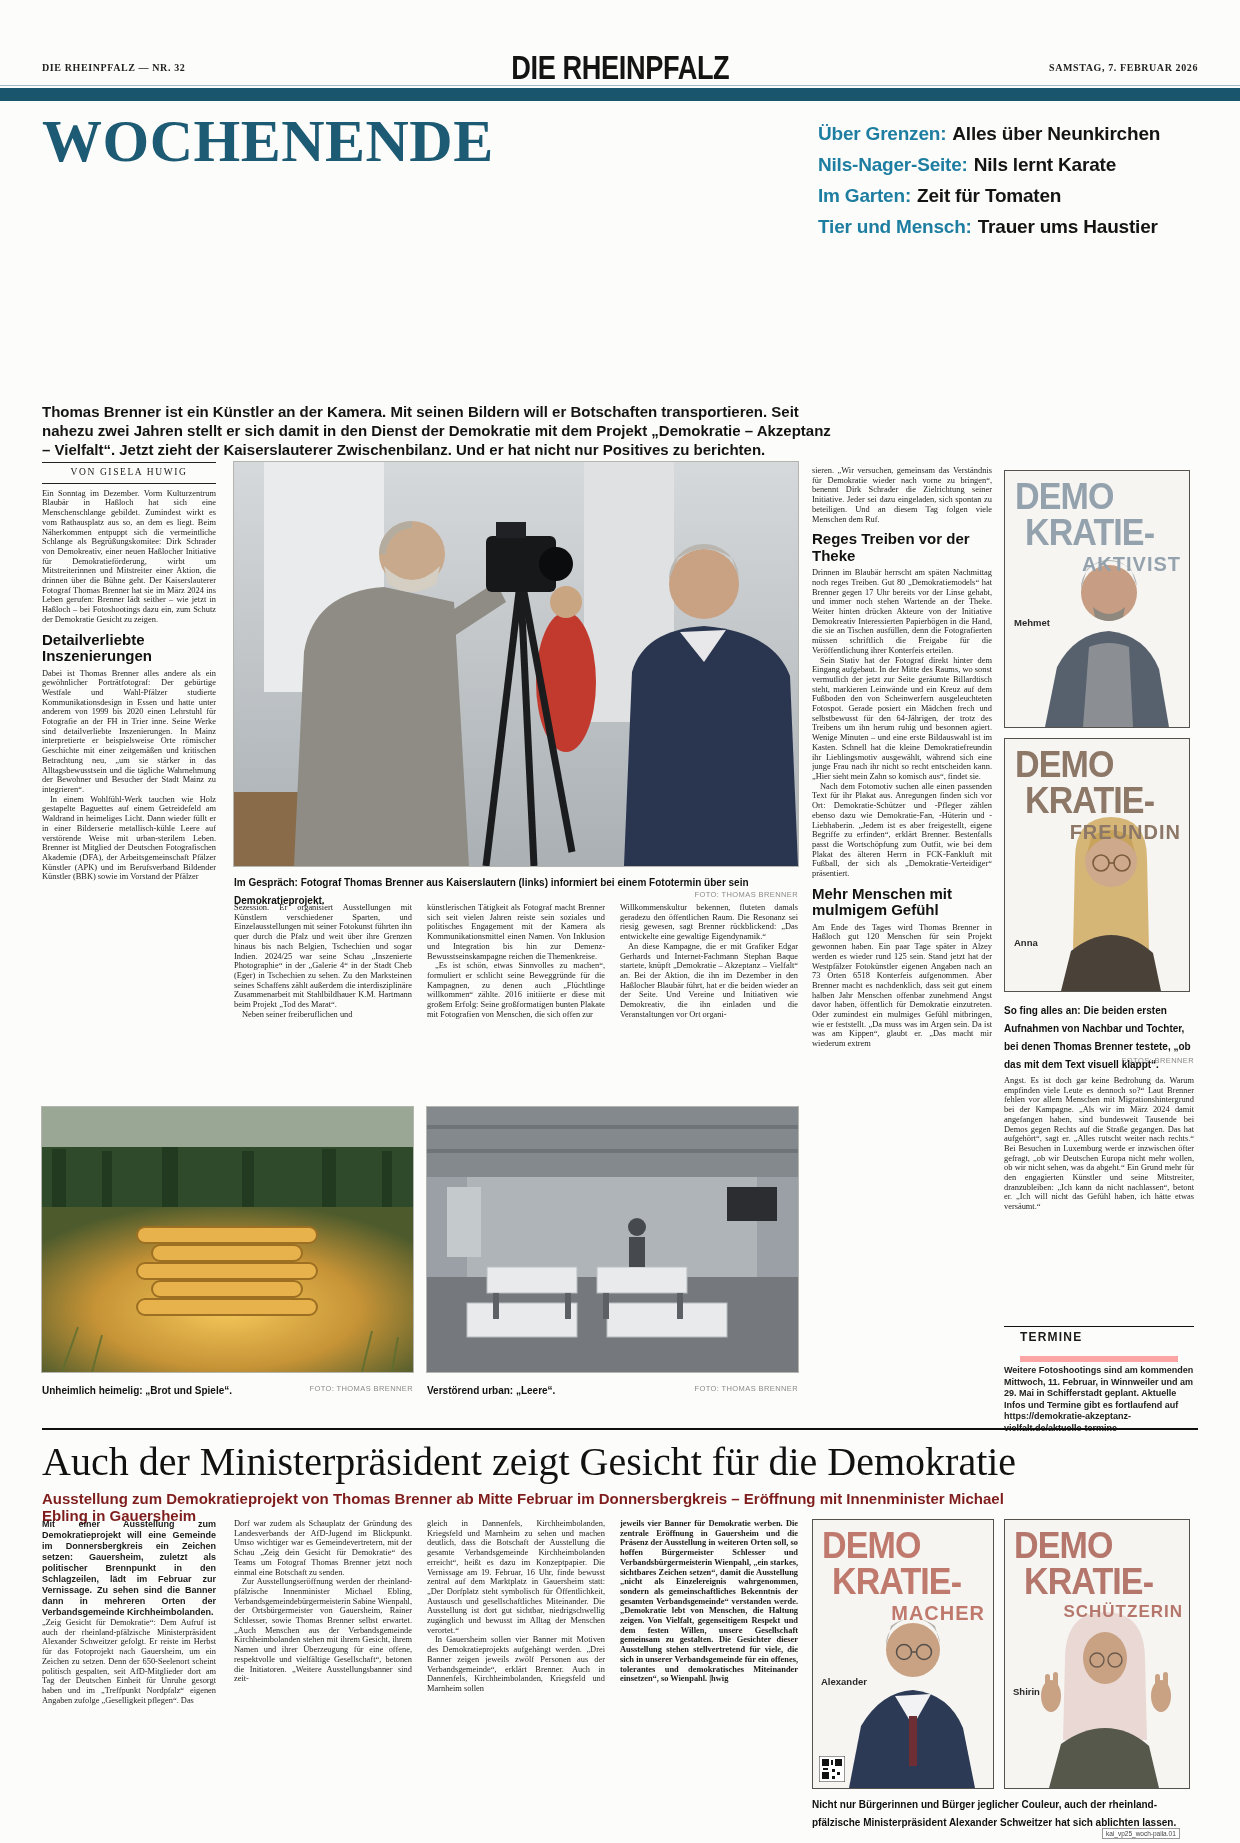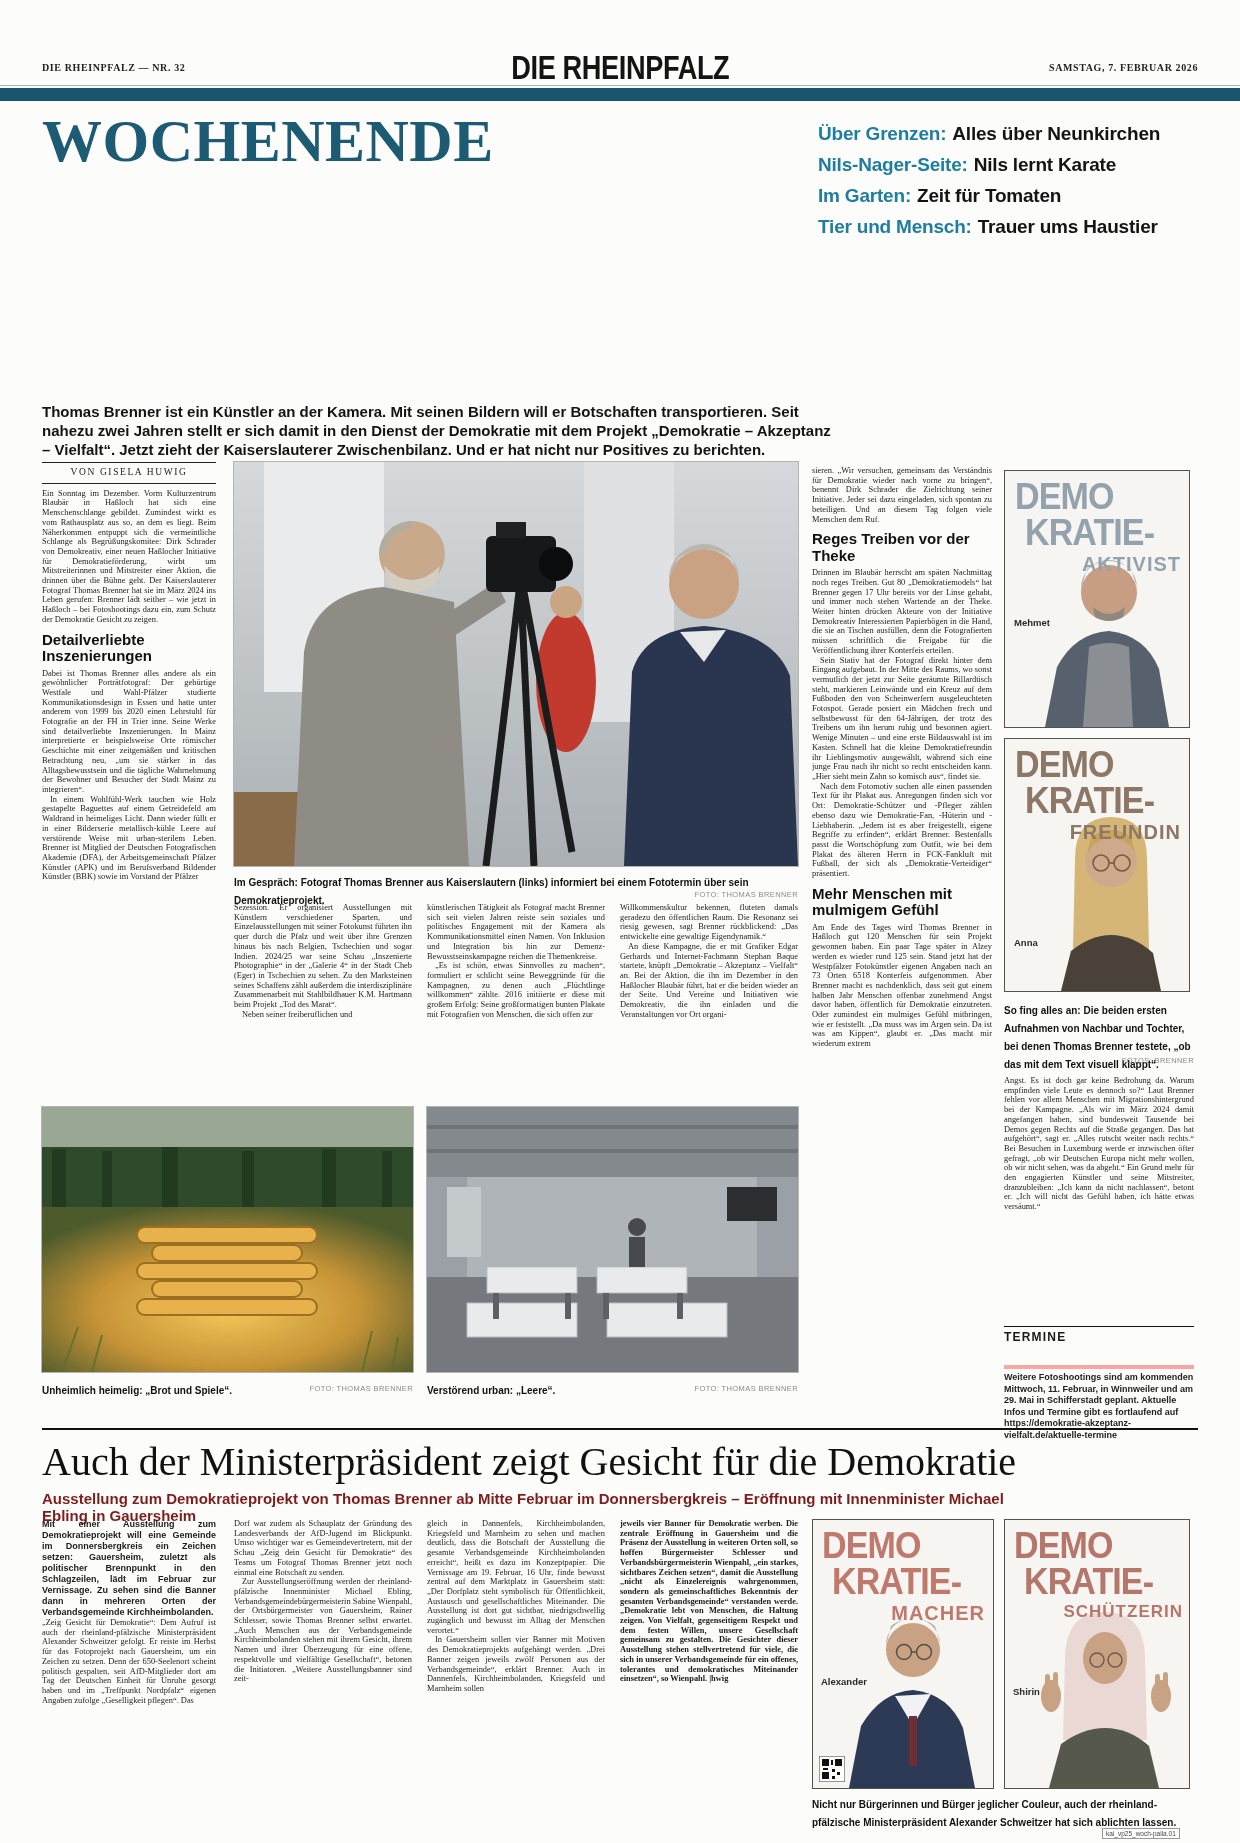--- a/index.html
+++ b/index.html
@@ -40,21 +40,21 @@
   .photo svg{display:block;}
   
   .card{position:absolute;background:#f5f4f1;border:1px solid #55514d;overflow:hidden;}
   .card .bigword{font:bold 37px "Liberation Sans",sans-serif;line-height:36px;letter-spacing:-1px;transform:scaleX(.92);transform-origin:left;}
   .card .w2{margin-left:10px;}
   .card .w3{font:bold 20px "Liberation Sans",sans-serif;letter-spacing:1px;text-align:right;}
   .card .cname{font:bold 9.5px "Liberation Sans",sans-serif;color:#2a2a2a;}
   .c-akt{color:#94a2ae;} .c-fre{color:#8d7767;} .c-mac{color:#c0796d;} .c-sch{color:#b5766b;}
   
   .termine{border-top:1.5px solid #111;}
-  .termine h4{font:bold 12px "Liberation Sans",sans-serif;letter-spacing:1.2px;margin:3px 0 3px;border-bottom:4px solid #fca5a5;padding-bottom:21px;}
+  .termine h4{font:bold 12px "Liberation Sans",sans-serif;letter-spacing:1.2px;margin:3px 16px 3px;border-bottom:6px solid #fca5a5;padding-bottom:12px;}
   .termine p{font:bold 9px "Liberation Sans",sans-serif;line-height:11.5px;margin:2px 0 0;color:#222;text-align:left;}
   .divider{background:#111;height:2px;}
   .slugbox{font:6.5px "Liberation Sans",sans-serif;color:#444;border:1px solid #999;padding:1px 3px;background:#fff;}
 </style>
 </head>
 <body>
 
 <div id="page">
 
   <div class="abs hd-small" style="left:42px;top:62px;">DIE RHEINPFALZ — NR. 32</div>

